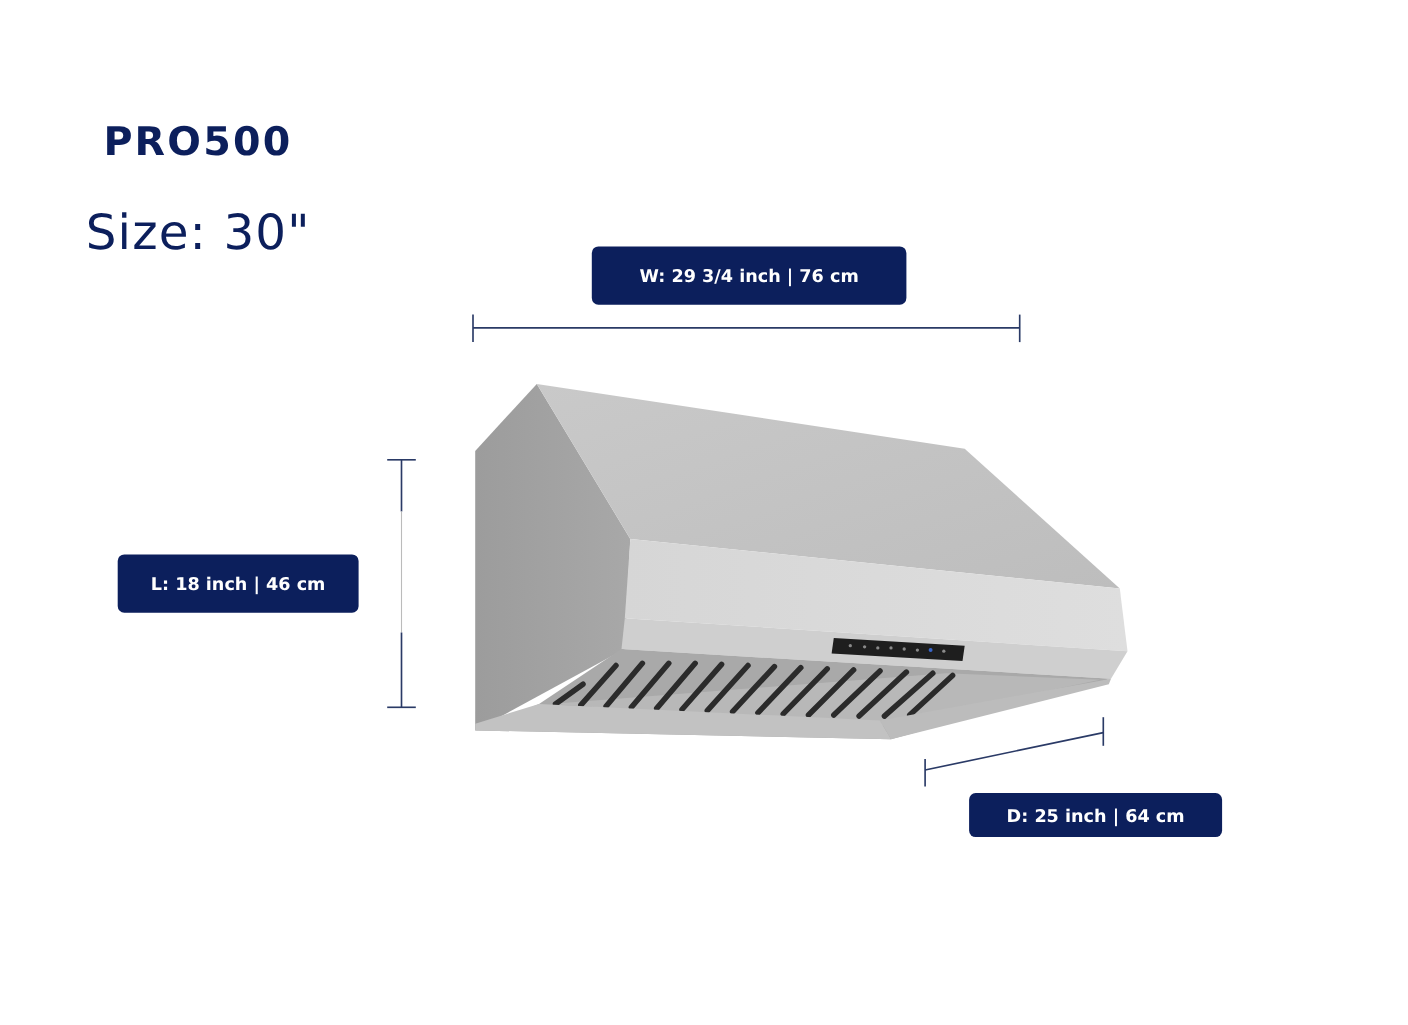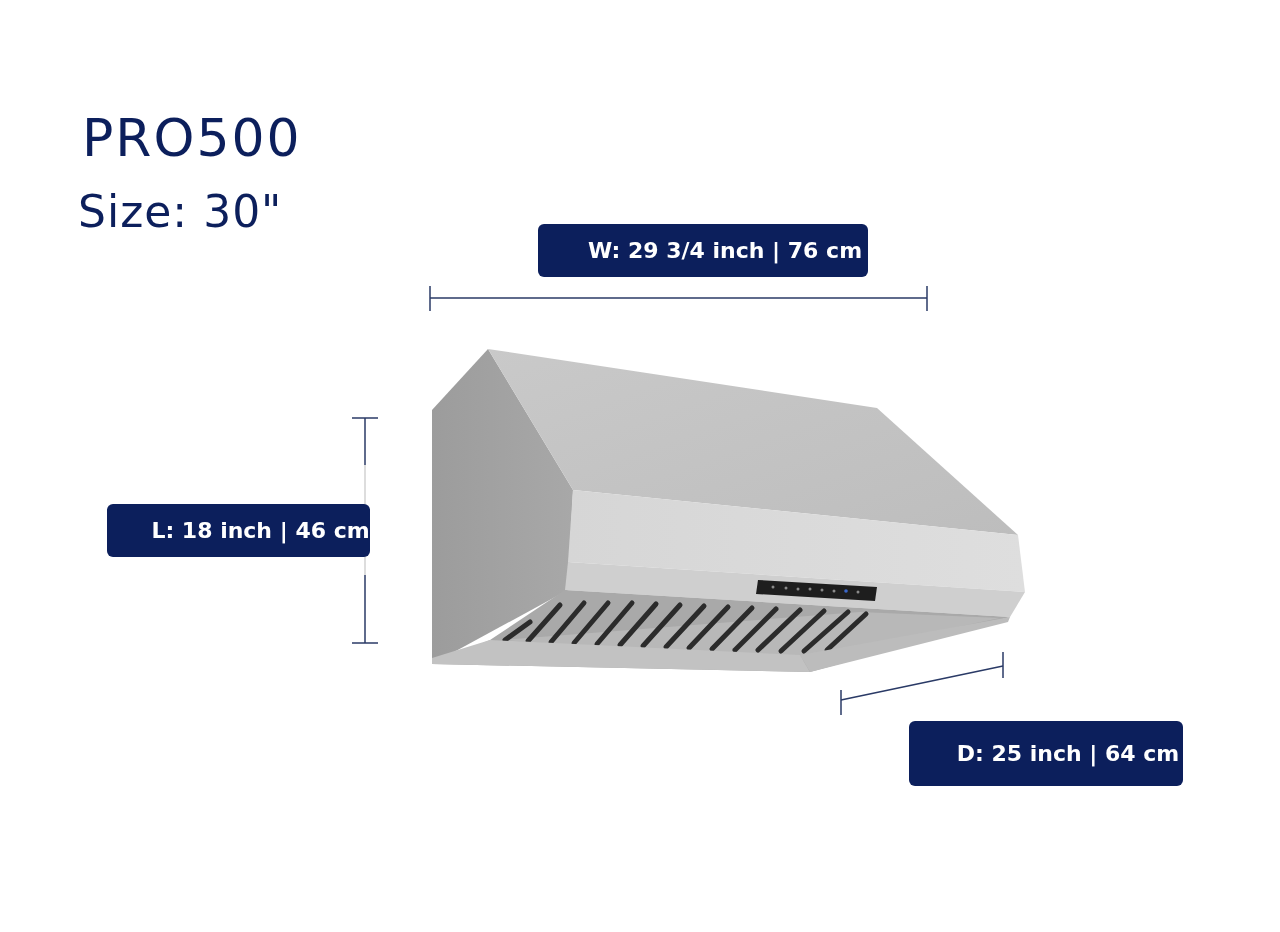--- a/index.html
+++ b/index.html
@@ -1,27 +1,27 @@
 <!DOCTYPE html>
 <html><head>
 <meta charset="utf-8">
 <style>
   html, body { margin:0; padding:0; background:#ffffff; }
   body { width:1280px; height:932px; position:relative; overflow:hidden;
          font-family:"DejaVu Sans", "Liberation Sans", sans-serif; }
-  .title { position:absolute; left:82px; top:112px; font-size:52px; font-weight:normal;
+  .title { position:absolute; left:94px; top:112px; font-size:36px; font-weight:bold;
            color:#0c1f5c; letter-spacing:2px; line-height:1; }
   .subtitle { position:absolute; left:78px; top:190px; font-size:44px; color:#0c1f5c;
               letter-spacing:1px; line-height:1; }
   .label { position:absolute; background:#0c1f5c; color:#ffffff; border-radius:6px;
-           font-weight:bold; font-size:22px; display:flex; align-items:center;
-           justify-content:center; white-space:nowrap;padding-left:44px; }
+           font-weight:bold; font-size:16px; display:flex; align-items:center;
+           justify-content:center; white-space:nowrap; }
   #lbl-w { left:538px; top:224px; width:286px; height:53px; }
   #lbl-l { left:107px; top:504px; width:219px; height:53px; }
-  #lbl-d { left:881px; top:721px; width:230px; height:65px;margin-left:28px; }
+  #lbl-d { left:881px; top:721px; width:230px; height:40px; }
   svg.art { position:absolute; left:0; top:0; }
 </style>
 </head>
 <body>
 
 <div class="title">PRO500</div>
 <div class="subtitle">Size: 30"</div>
 
 <svg class="art" width="1280" height="932" viewBox="0 0 1280 932">
   <defs>

